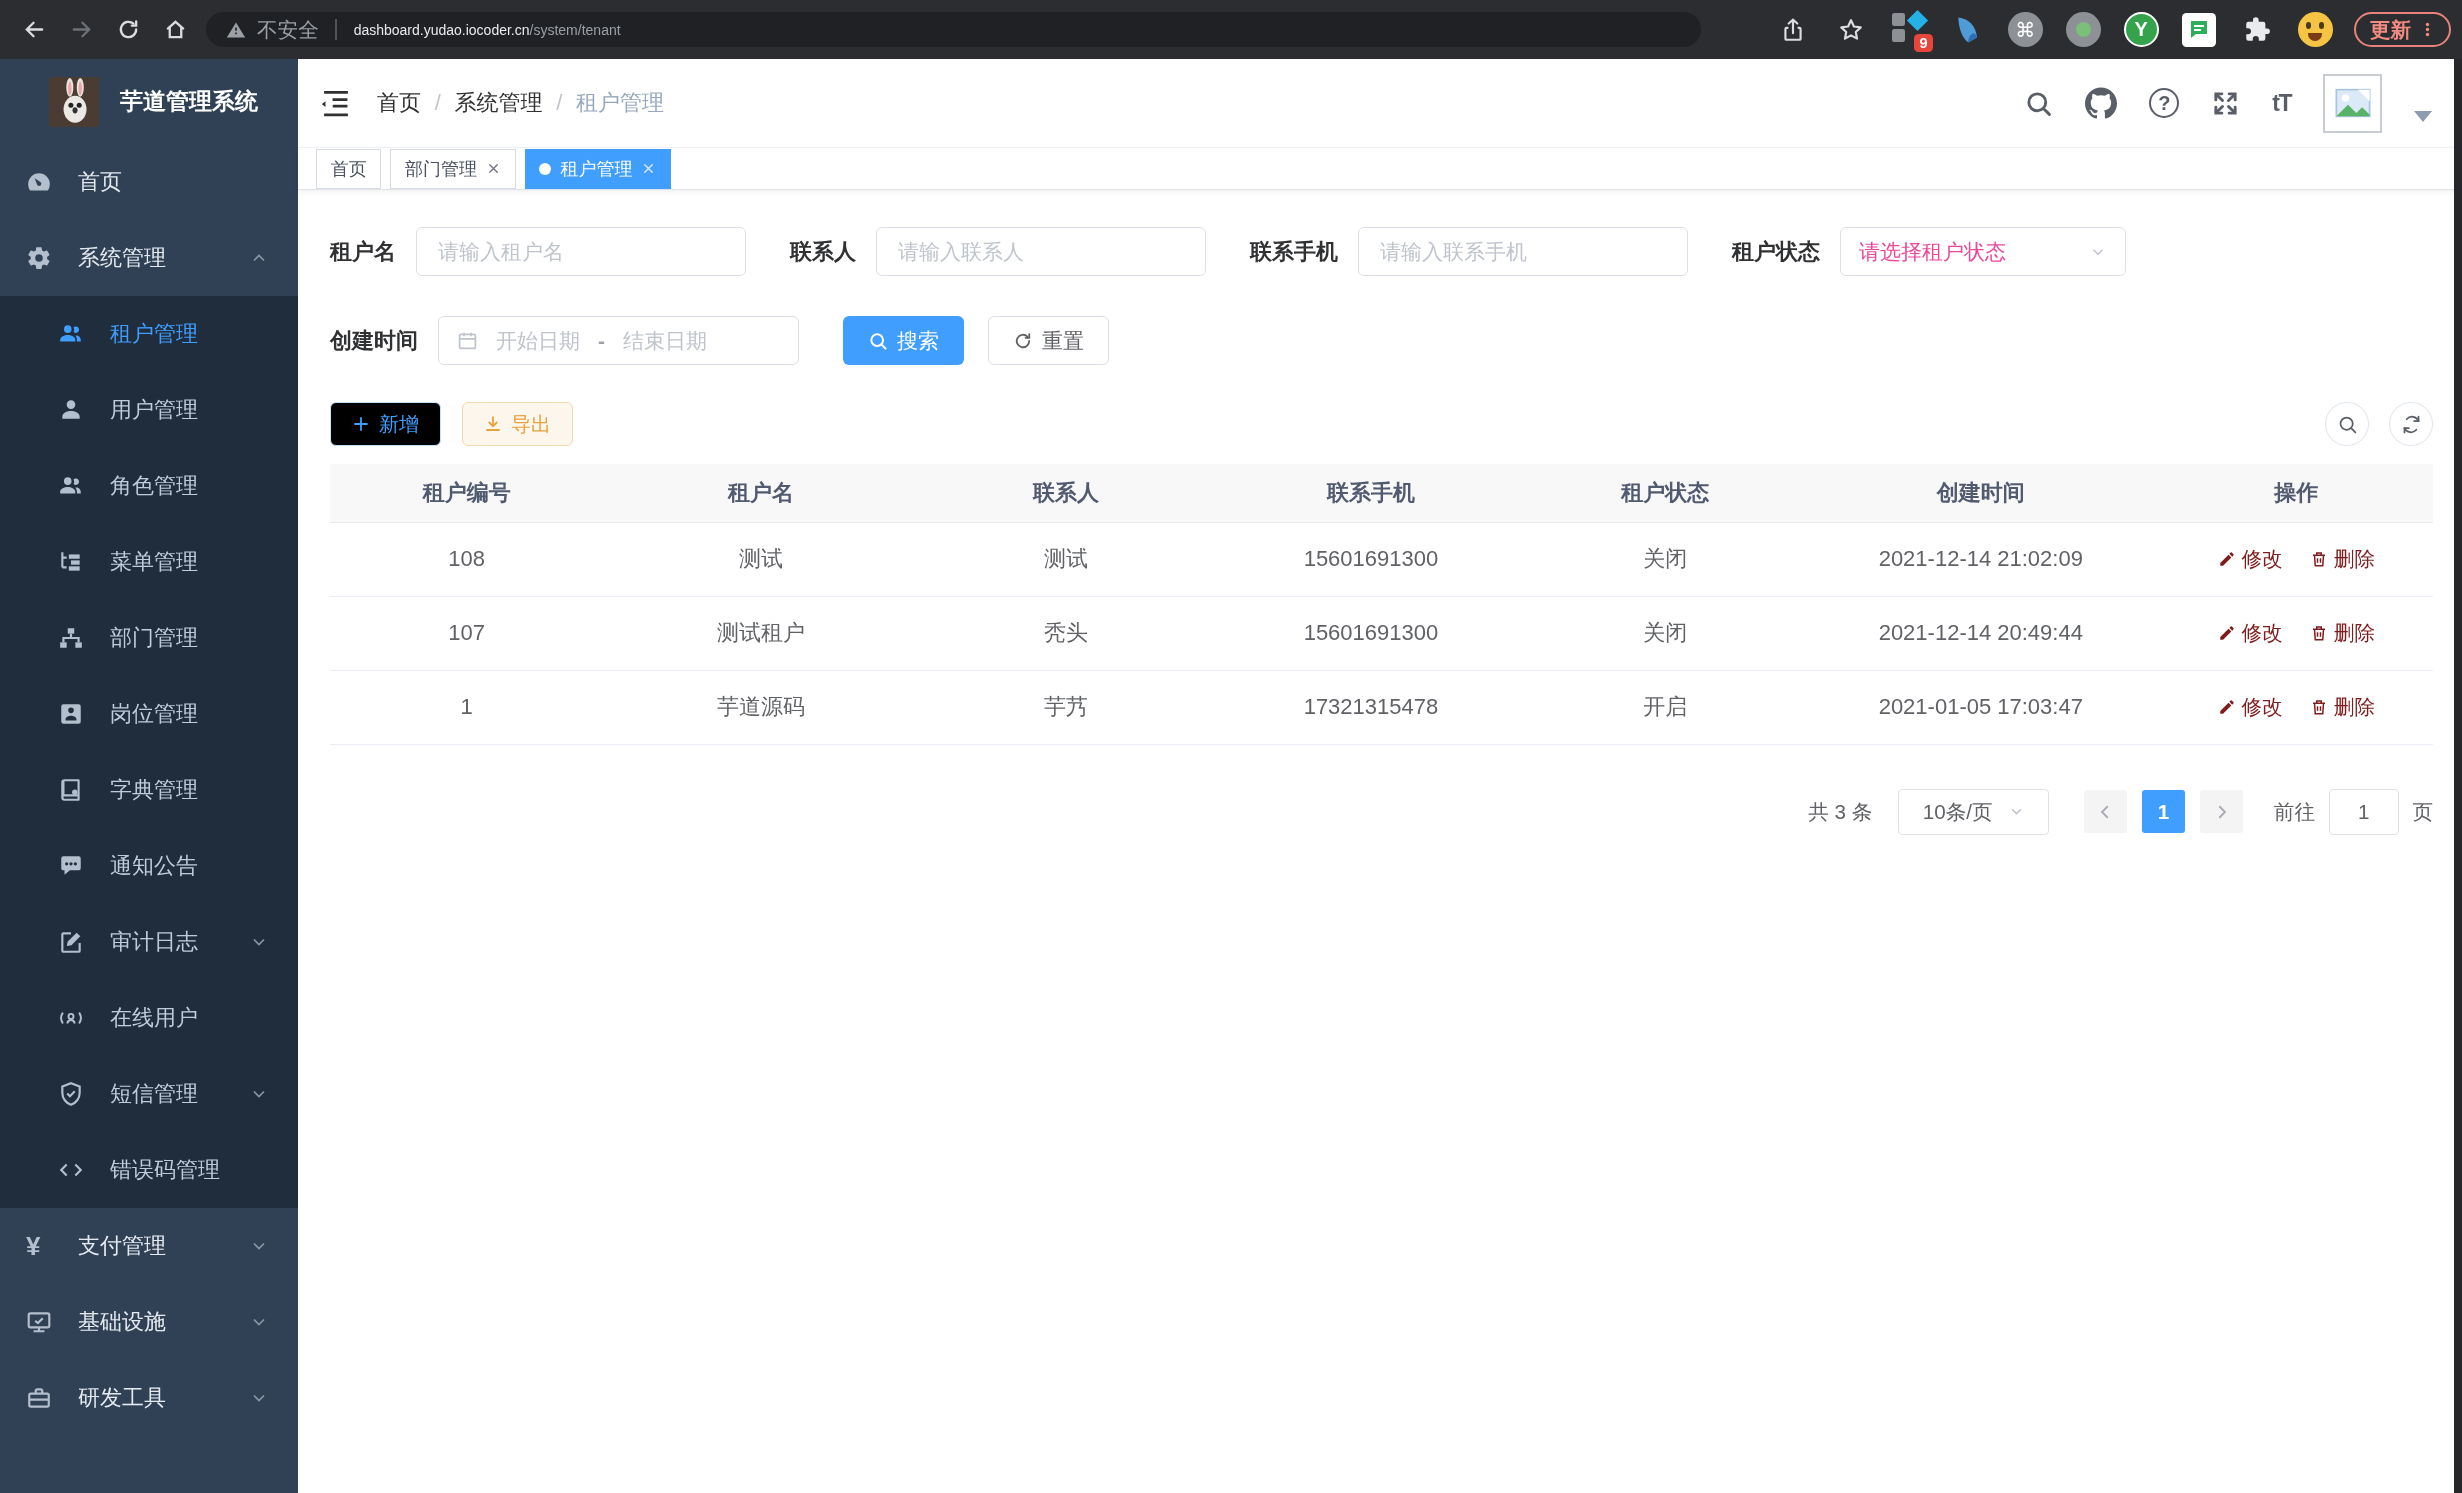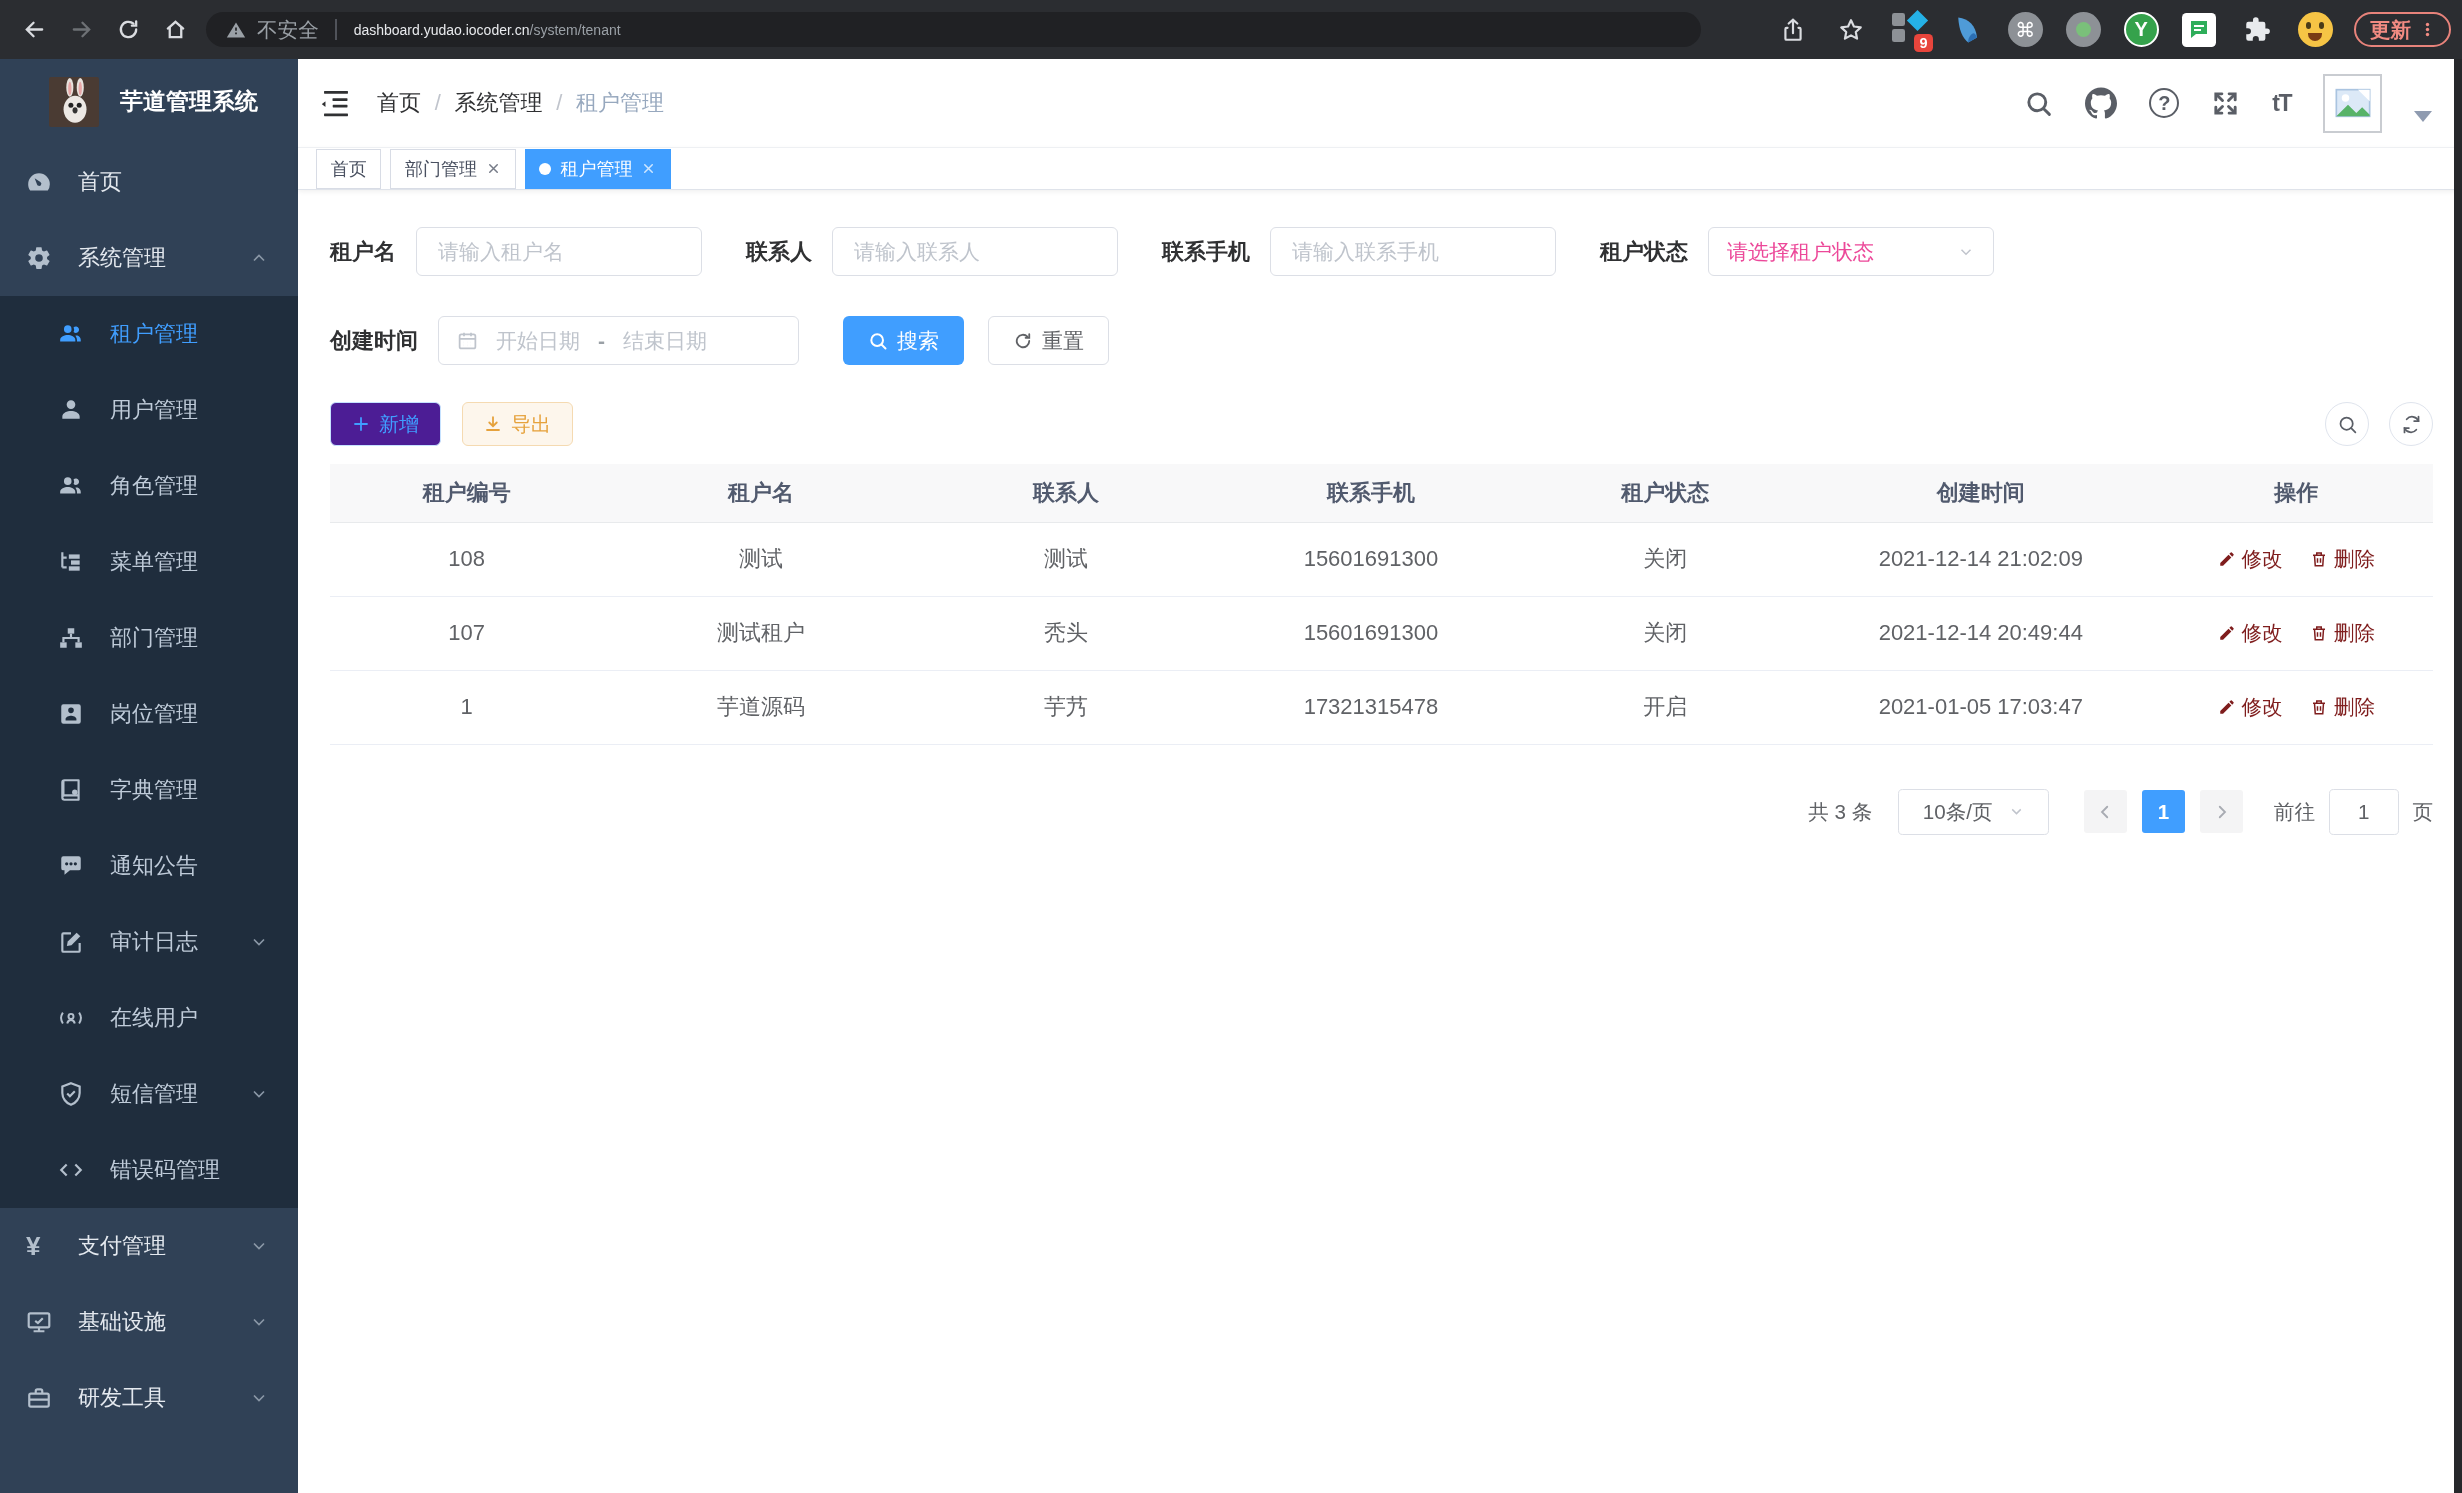--- a/index.html
+++ b/index.html
@@ -81,37 +81,37 @@
   .tag .dot { width:12px; height:12px; border-radius:50%; background:#fff; }
   .tag-close { display:flex; opacity:.75; cursor:pointer; }
 
   .content { padding:37px 29px 0 32px; }
 
   
   .filter-row { display:flex; align-items:center; margin-bottom:40px; }
   .f-item { display:flex; align-items:center; margin-right:44px; }
   .f-label { font-weight:700; color:#303133; font-size:22px; margin-right:20px; white-space:nowrap; }
   .f-input, .f-select, .f-date { height:49px; border:1.5px solid #dcdfe6; border-radius:6px; background:#fff; font-size:21px; }
-  .f-input { width:286px; padding:0 21px; color:#606266; outline:none;
+  .f-input { width:330px; padding:0 21px; color:#606266; outline:none;
     font-family:"Liberation Sans","DejaVu Sans",sans-serif; }
   .f-input::placeholder { color:#bfc4cc; }
   .f-select { width:286px; display:flex; align-items:center; padding:0 18px; color:#ec4899; cursor:pointer; }
   .f-select .sel-arrow { margin-left:auto; color:#c0c4cc; }
   .f-date { width:361px; display:flex; align-items:center; padding:0 18px; gap:18px; color:#bfc4cc; cursor:text; }
   .f-date .dsep { color:#9aa0a6; font-weight:700; }
   .btn { height:49px; border-radius:6px; font-size:21px; display:inline-flex; align-items:center; gap:9px;
     padding:0 24px; cursor:pointer; border:1.5px solid transparent; white-space:nowrap; }
   .btn-primary { background:#409eff; color:#fff; }
   .btn-plain { background:#fff; border-color:#dcdfe6; color:#606266; margin-left:24px; }
 
   
   .toolbar { display:flex; align-items:center; margin-top:37px; }
   .btn-mini { height:44px; padding:0 21px; font-size:20px; border-radius:6px; display:inline-flex; align-items:center;
     gap:9px; cursor:pointer; white-space:nowrap; }
-  .btn-add { background:#4c1d95; border:1.5px solid #c6e2ff; color:#409eff; }
+  .btn-add { background:#000000; border:1.5px solid #c6e2ff; color:#409eff; }
   .btn-export { background:#fdf6ec; border:1.5px solid #f5dab1; color:#e6a23c; margin-left:21px; }
   .toolbar-right { margin-left:auto; display:flex; gap:20px; }
   .circle-btn { width:44px; height:44px; border-radius:50%; border:1.5px solid #dfe4ed; background:#fff; color:#5a5e66;
     display:flex; align-items:center; justify-content:center; cursor:pointer; }
 
   
   table.grid { width:100%; border-collapse:collapse; table-layout:fixed; margin-top:18px; font-size:22px; color:#606266; }
   .grid th { background:#f8f8f9; color:#515a6e; font-weight:700; height:58px; text-align:center; }
   .grid td { height:74px; border-bottom:1.5px solid #ebeef5; text-align:center; }
   .grid tbody tr:first-child td { border-top:1.5px solid #e8eaec; }

